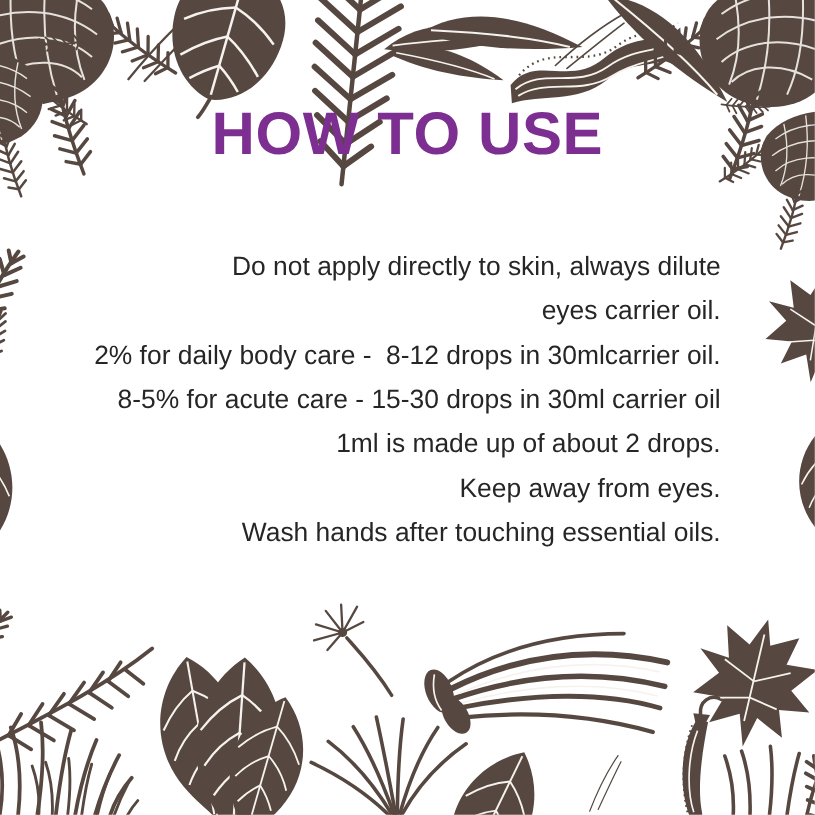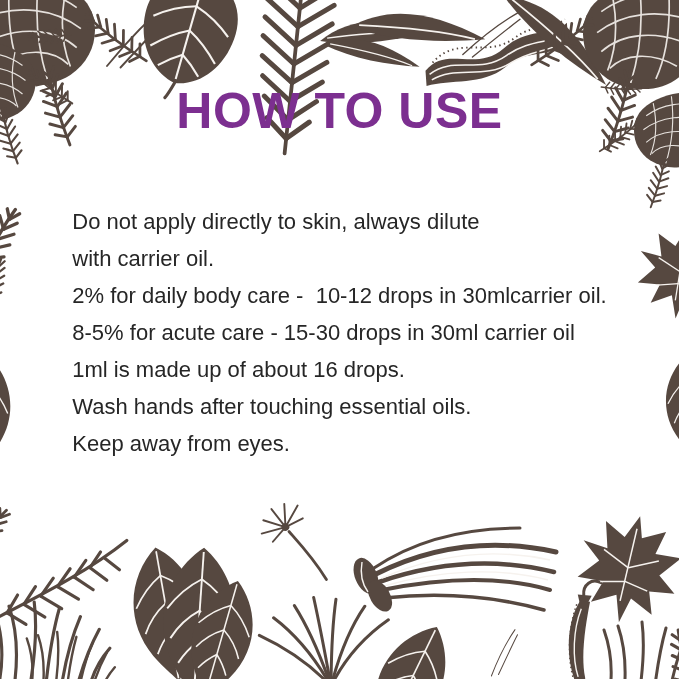--- a/index.html
+++ b/index.html
@@ -10,21 +10,21 @@
   }
   .poster{position:relative;width:679px;height:679px;overflow:hidden;background:var(--background-color,#ffffff)}
   .decor{
     position:absolute;left:0;top:0;width:679px;height:679px;
     color:var(--illustration-color,#564840);
     pointer-events:none;
   }
   .vein{stroke:#f6f2ee;fill:none}
   .content{
     position:absolute;left:0;top:0;width:679px;height:679px;
-    display:flex;flex-direction:column;align-items:center;text-align:left;
+    display:flex;flex-direction:column;align-items:center;text-align:right;
   }
   .title{
     margin:84px 0 0 0;
     font-size:50px;font-weight:bold;letter-spacing:.5px;line-height:1.1;
     color:var(--title-color,#7c2f90);
   }
   .body-text{margin-top:64px}
   .body-text p{
     margin:0;
     font-size:22px;line-height:37px;
@@ -303,22 +303,22 @@
     <g>
       <use href="#grass" transform="translate(598,622)"></use>
       <use href="#frond" transform="translate(648,636) rotate(-18) scale(0.9)"></use>
     </g>
   </svg>
 
   <div class="content">
     <h1 class="title">HOW TO USE</h1>
     <div class="body-text">
       <p>Do not apply directly to skin, always dilute</p>
-      <p>with carrier oil.</p>
-      <p>2% for daily body care -  10-12 drops in 30mlcarrier oil.</p>
+      <p>eyes carrier oil.</p>
+      <p>2% for daily body care -  8-12 drops in 30mlcarrier oil.</p>
       <p>8-5% for acute care - 15-30 drops in 30ml carrier oil</p>
-      <p>1ml is made up of about 16 drops.</p>
+      <p>1ml is made up of about 2 drops.</p>
+      <p>Keep away from eyes.</p>
       <p>Wash hands after touching essential oils.</p>
-      <p>Keep away from eyes.</p>
     </div>
   </div>
 
 </div>
 
 </body></html>

